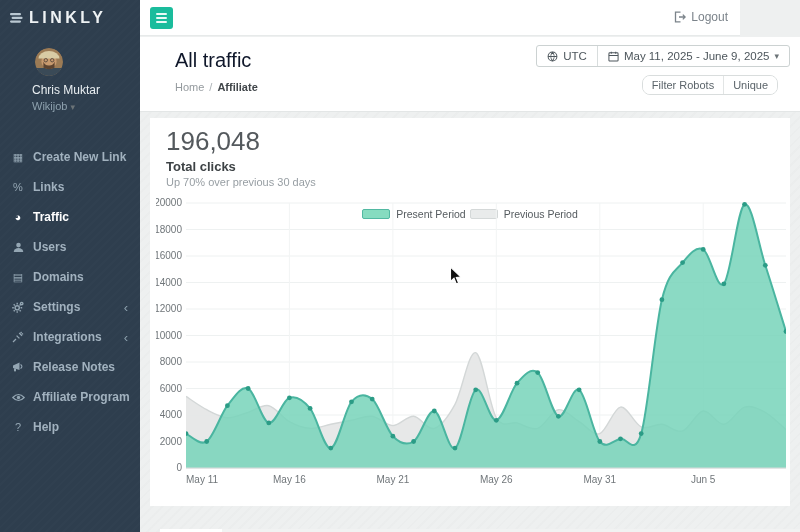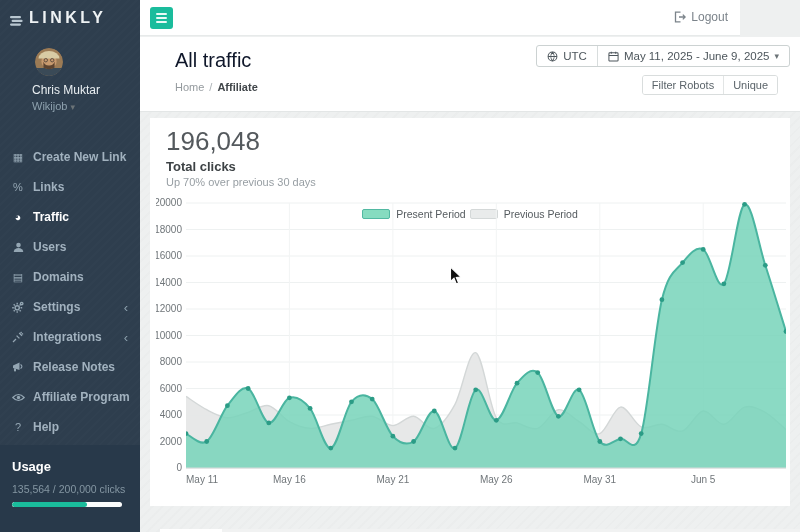--- a/index.html
+++ b/index.html
@@ -2,21 +2,21 @@
 <html><head>
 <meta charset="utf-8">
 <style>
   * { margin:0; padding:0; box-sizing:border-box; }
   body { font-family:"Liberation Sans", sans-serif; background:#cfd4d6; }
   .screen { position:relative; width:800px; height:532px; overflow:hidden; background:#eef0f0; font-family:"Liberation Sans", sans-serif; }
 
   
   .sidebar { position:absolute; left:0; top:0; width:140px; height:532px; background:#2e3e4e;
     background-image:repeating-linear-gradient(135deg, rgba(255,255,255,0.012) 0 2px, transparent 2px 6px); }
-  .logo-row { position:absolute; left:10px; top:9px; display:flex; align-items:flex-end; gap:6px; }
+  .logo-row { position:absolute; left:10px; top:9px; display:flex; align-items:center; gap:6px; }
   .logo-text { color:#eef2f4; font-size:16px; font-weight:600; letter-spacing:3.5px; }
   .profile { position:absolute; left:32px; top:48px; }
   .avatar { width:28px; height:28px; border-radius:50%; overflow:hidden; margin-left:3px; display:block; }
   .profile-name { margin-top:7px; color:#e9eef1; font-size:12px; font-weight:400; white-space:nowrap; }
   .profile-org { margin-top:3px; color:#8da0ad; font-size:11px; cursor:pointer; }
   .nav { position:absolute; left:0; top:142px; width:140px; }
   .nav-item { display:flex; align-items:center; height:30px; padding-left:10px; cursor:pointer; color:#a2b2bf; }
   .nav-item .nav-icon { width:16px; display:inline-flex; justify-content:center; align-items:center; font-size:11px; color:#94a6b3; flex:none; }
   .nav-item .nav-label { margin-left:7px; font-size:12px; font-weight:600; }
   .nav-item.active { color:#ffffff; }
@@ -37,21 +37,21 @@
   
   .pagehead { position:absolute; left:140px; top:37px; width:660px; height:75px; background:#ffffff; border-bottom:1px solid #e3e6e6; }
   .page-title { position:absolute; left:35px; top:12px; font-size:20px; color:#0f172a; font-weight:400; }
   .breadcrumb { position:absolute; left:35px; top:44px; font-size:11px; color:#949a9e; }
   .breadcrumb .bc-sep { margin:0 5px; color:#aab0b4; }
   .breadcrumb .bc-current { color:#41464a; font-weight:700; }
   .ctrl-row1 { position:absolute; right:10px; top:8px; display:flex; border:1px solid #ccd2d2; border-radius:3px; background:#fff; overflow:hidden; }
   .ctrl-row1 .seg { display:flex; align-items:center; gap:5px; padding:4px 10px; font-size:11.5px; color:#4d565c; cursor:pointer; }
   .ctrl-row1 .seg + .seg { border-left:1px solid #d8dddd; }
   .ctrl-row2 { position:absolute; right:22px; top:38px; display:flex; gap:7px; }
-  .btn-group { display:flex; border:1px solid #d9dddd; border-radius:3px; background:#fff; overflow:hidden; }
+  .btn-group { display:flex; border:1px solid #d9dddd; border-radius:8px; background:#fff; overflow:hidden; }
   .btn-group .gbtn { padding:3px 9px; font-size:11px; color:#5b646a; background:#fff; border:none; cursor:pointer; }
   .btn-group .gbtn + .gbtn { border-left:1px solid #e2e5e5; }
   .caret-glyph { font-size:9px; color:#6b7377; }
 
   
   .content { position:absolute; left:140px; top:112px; width:660px; height:420px;
     background-image:repeating-linear-gradient(135deg, rgba(0,0,0,0.012) 0 2px, transparent 2px 7px); }
   .card { position:absolute; left:10px; top:6px; width:640px; height:388px; background:#ffffff; }
   .stat-big { position:absolute; left:16px; top:8px; font-size:26px; color:#54595d; font-weight:400; }
   .stat-label { position:absolute; left:16px; top:41px; font-size:13px; font-weight:700; color:#3d4245; }
@@ -186,27 +186,20 @@
             </svg>
         </span>
         <span class="nav-label">Affiliate Program</span>
       </div>
       <div class="nav-item">
         <span class="nav-icon">?</span>
         <span class="nav-label">Help</span>
       </div>
     </nav>
 
-    <div class="usage">
-      <div class="usage-title">Usage</div>
-      <div class="usage-text">135,564 / 200,000 clicks</div>
-      <div class="usage-bar">
-        <div class="usage-fill" id="usage-fill" style="width: 67.8%;"></div>
-      </div>
-    </div>
   </aside>
 
   <div class="topbar">
     <button class="hamburger">
       <i></i>
         <i></i>
         <i></i>
     </button>
     <div class="logout">
       <svg width="12" height="12" viewBox="0 0 12 12">

